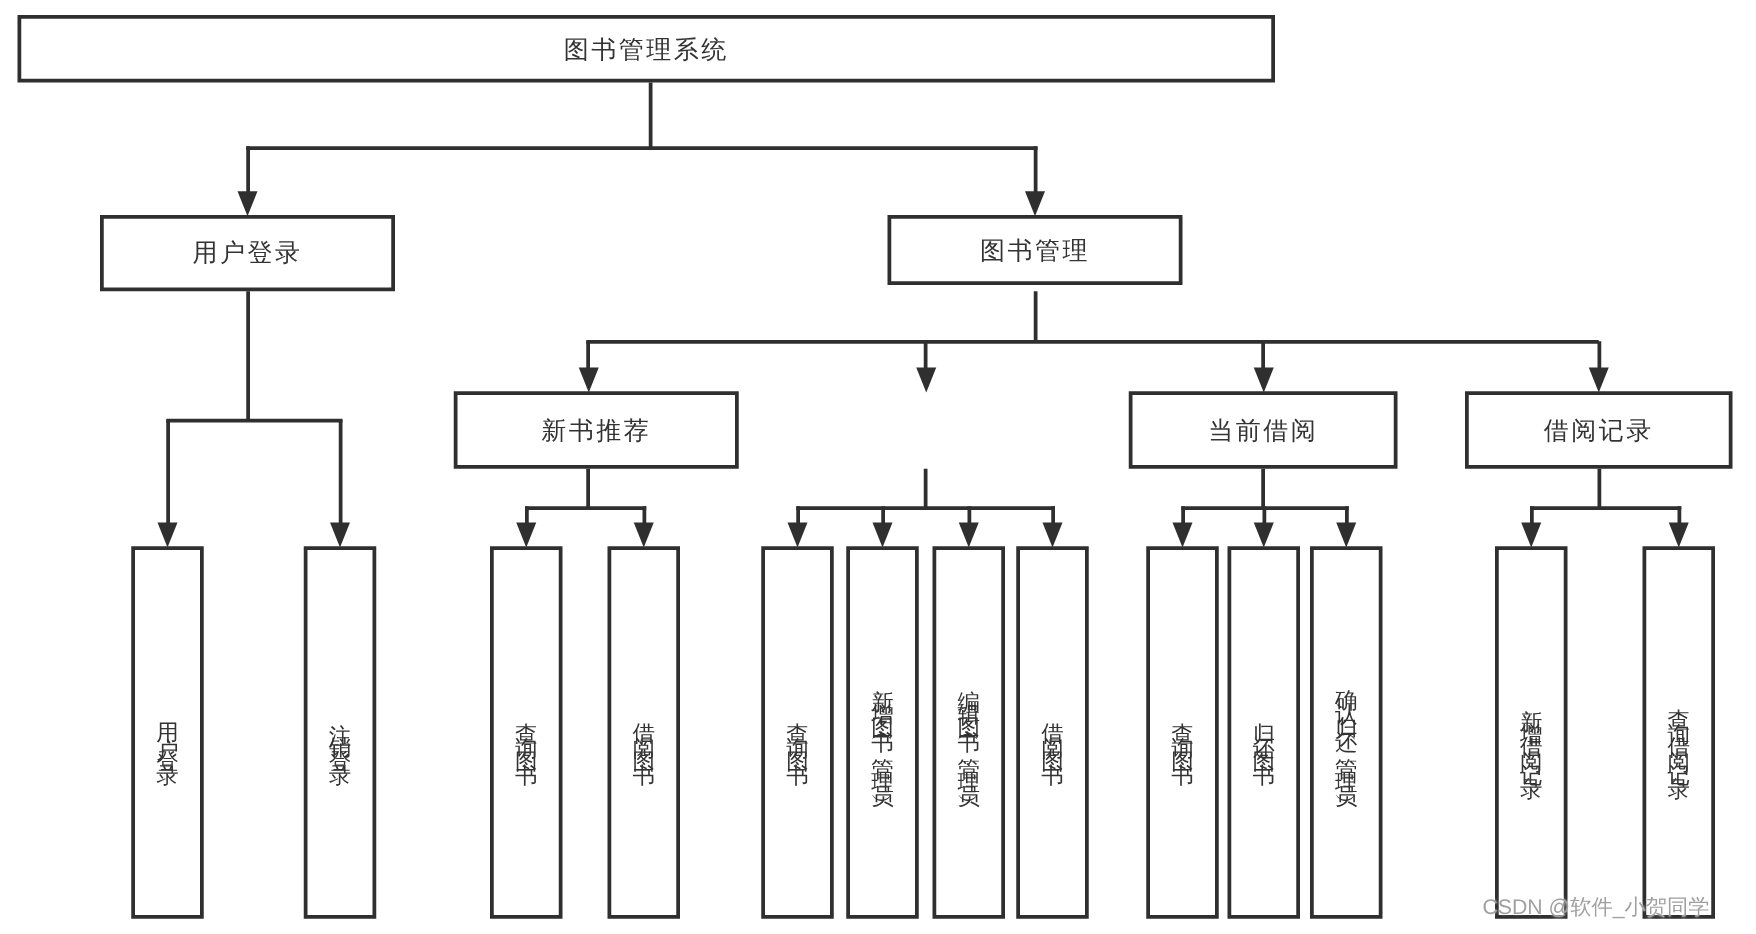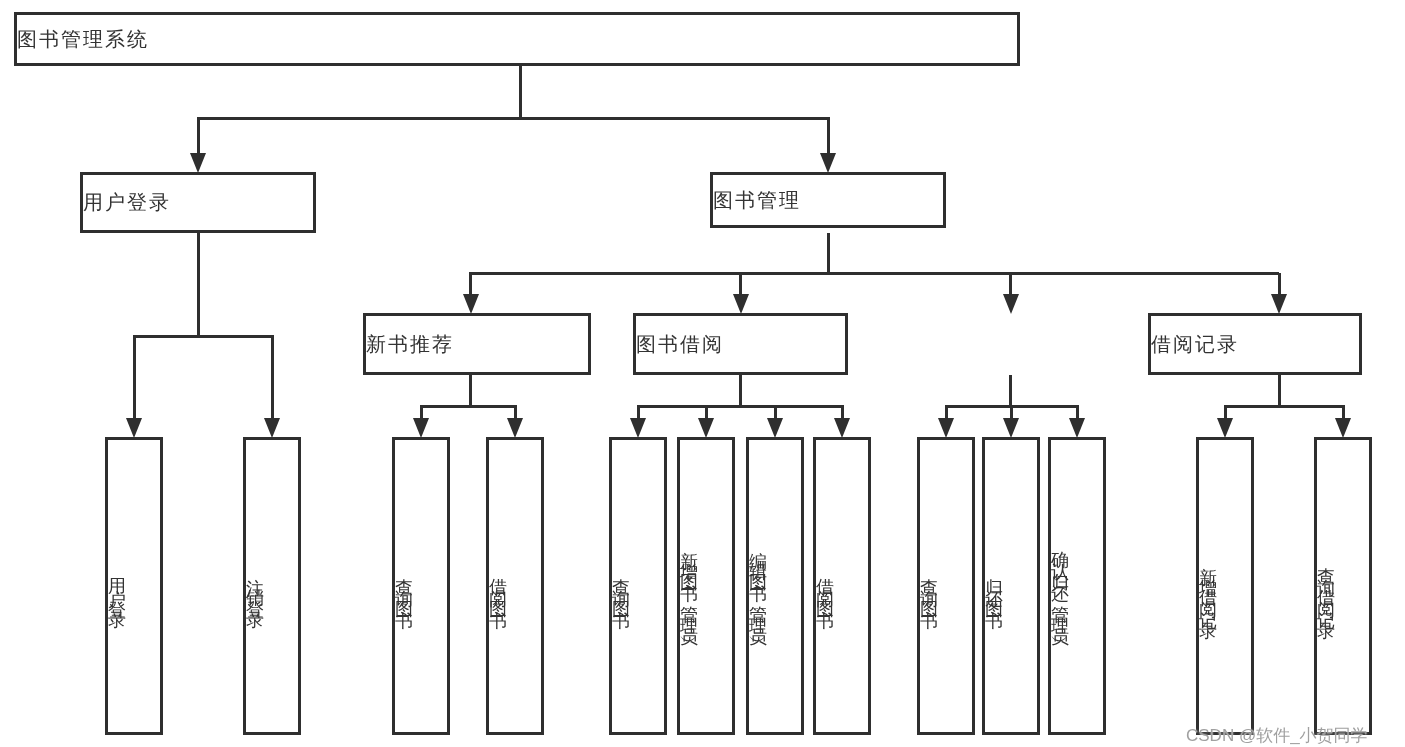--- a/index.html
+++ b/index.html
@@ -17,21 +17,21 @@
     font-family:"Liberation Sans","DejaVu Sans",sans-serif;
     color:var(--text);
   }
   .box{
     position:absolute;
     box-sizing:border-box;
     border:3px solid var(--line);
     background:#ffffff;
     display:flex;
     align-items:center;
-    justify-content:flex-start;
+    justify-content:center;
   }
   .box.h{font-size:20px;letter-spacing:2px;}
   .box.v{
     font-size:18px;
   }
   .box.v .vtxt{
     writing-mode:vertical-rl;
     text-orientation:mixed;
     letter-spacing:11px;
     line-height:1;
@@ -51,21 +51,20 @@
     border-top:20px solid var(--line);
   }
   .watermark{
     position:absolute;
     left:1186px;top:714px;
     font-size:17px;
     color:var(--wm);
     white-space:nowrap;
     text-shadow:0 0 2px rgba(255,255,255,0.9);
     z-index:5;
-    margin-top:10px;
   }
 </style>
 </head>
 <body>
 
 <div class="canvas">
 
   <div class="box h" style="left:14px;top:12px;width:1006px;height:54px;">
     <span>图书管理系统</span>
   </div>
@@ -73,24 +72,24 @@
   <div class="box h" style="left:80px;top:172px;width:236px;height:61px;">
     <span>用户登录</span>
   </div>
   <div class="box h" style="left:710px;top:172px;width:236px;height:56px;">
     <span>图书管理</span>
   </div>
 
   <div class="box h" style="left:363px;top:313px;width:228px;height:62px;">
     <span>新书推荐</span>
   </div>
-  <div class="box h" style="left:633px;top:313px;width:215px;height:62px;">
-    <span>图书借阅</span>
-  </div>
-  <div class="box h" style="left:1148px;top:313px;width:214px;height:62px;">
+  <div class="box h" style="left:903px;top:313px;width:215px;height:62px;">
+    <span>当前借阅</span>
+  </div>
+  <div class="box h" style="left:1172px;top:313px;width:214px;height:62px;">
     <span>借阅记录</span>
   </div>
 
   <div class="box v" style="left:105px;top:437px;width:58px;height:298px;">
     <span class="vtxt">用户登录</span>
   </div>
   <div class="box v" style="left:243px;top:437px;width:58px;height:298px;">
     <span class="vtxt">注销登录</span>
   </div>
 

